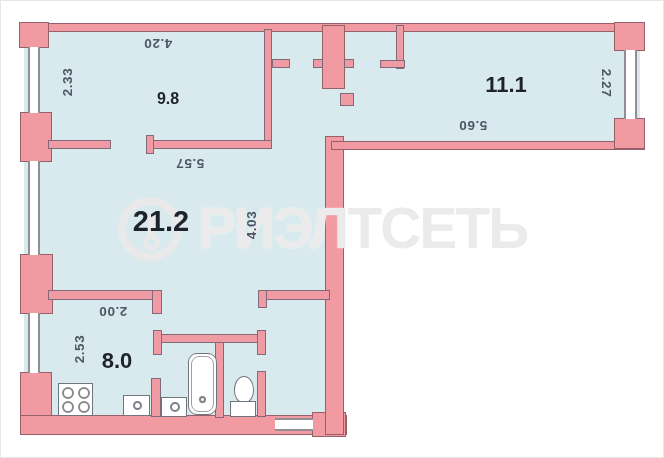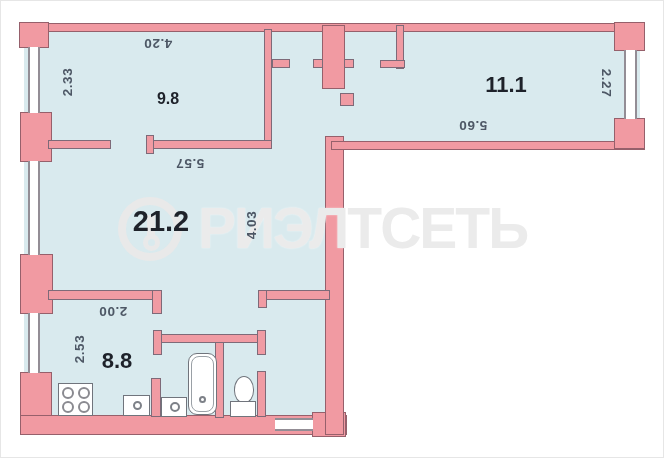--- a/index.html
+++ b/index.html
@@ -103,15 +103,15 @@
   <div class="lbl" style="left:505px;top:84px;font-size:22px;transform:translate(-50%,-50%);">11.1</div>
   <div class="dim" style="left:472px;top:124px;transform:translate(-50%,-50%) rotate(180deg);">5.60</div>
   <div class="dim" style="left:605px;top:82px;transform:translate(-50%,-50%) rotate(90deg);">2.27</div>
 
   <div class="dim" style="left:189px;top:162px;transform:translate(-50%,-50%) rotate(180deg);">5.57</div>
   <div class="lbl" style="left:160px;top:220px;font-size:29px;transform:translate(-50%,-50%);">21.2</div>
   <div class="dim" style="left:250px;top:224px;transform:translate(-50%,-50%) rotate(-90deg);">4.03</div>
 
   <div class="dim" style="left:112px;top:310px;transform:translate(-50%,-50%) rotate(180deg);">2.00</div>
   <div class="dim" style="left:78px;top:348px;transform:translate(-50%,-50%) rotate(-90deg);">2.53</div>
-  <div class="lbl" style="left:116px;top:360px;font-size:22px;transform:translate(-50%,-50%);">8.8</div>
+  <div class="lbl" style="left:116px;top:360px;font-size:22px;transform:translate(-50%,-50%);">8.0</div>
 
 </div>
 
 </body></html>

